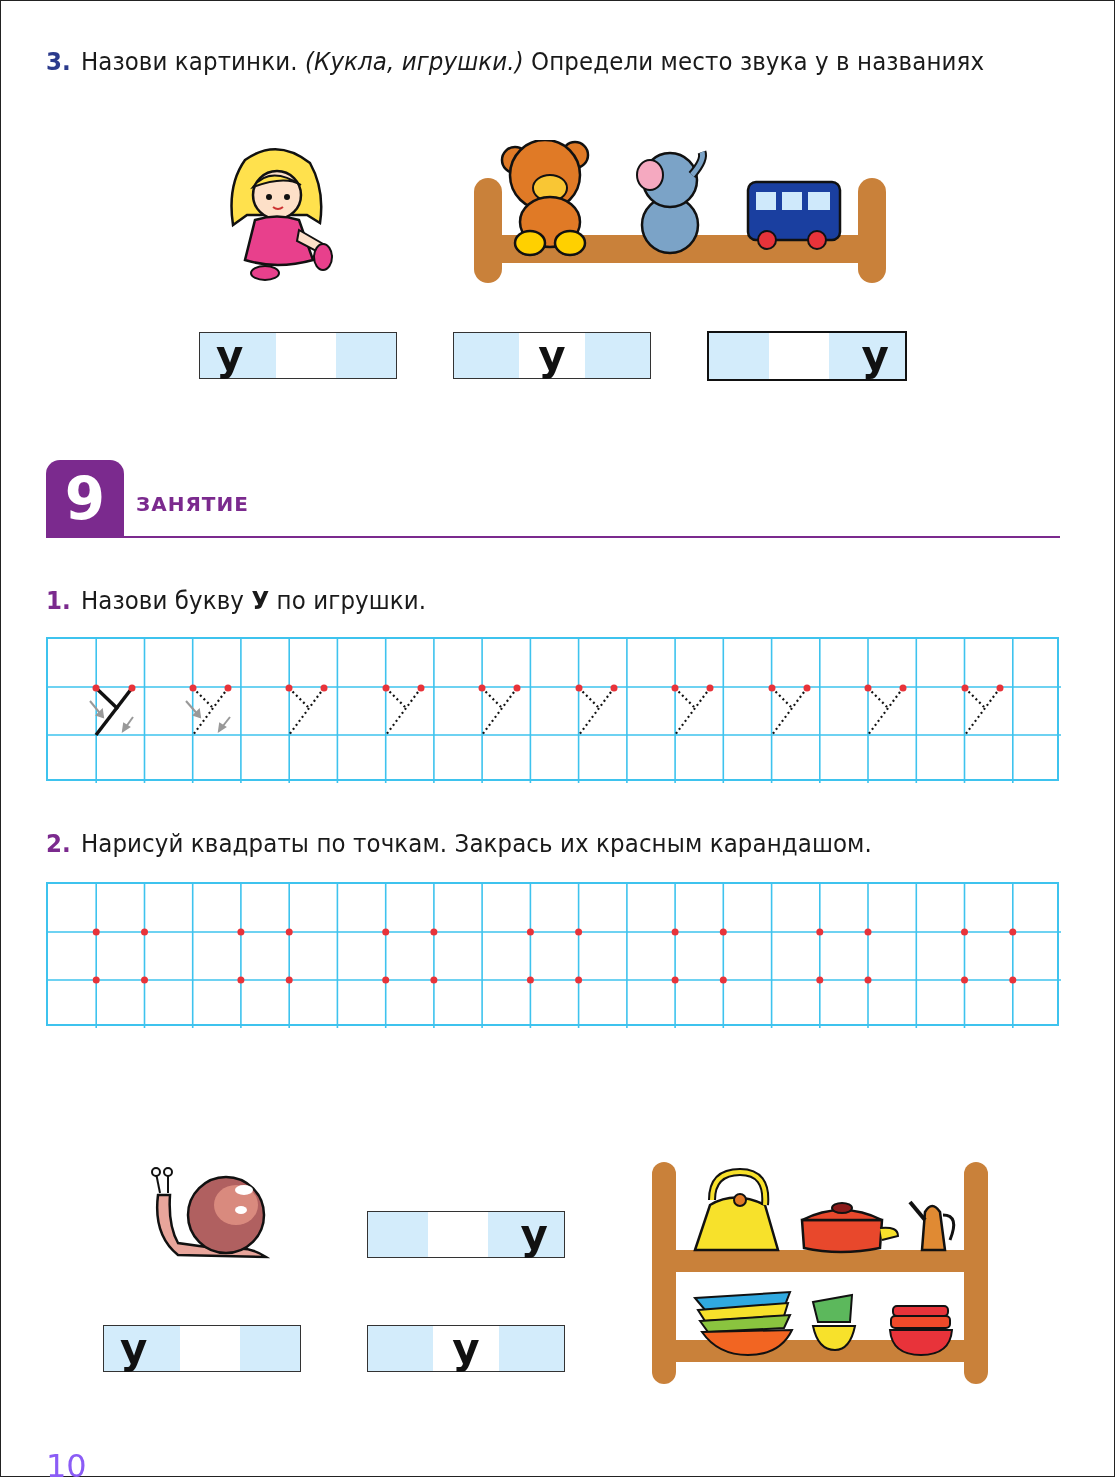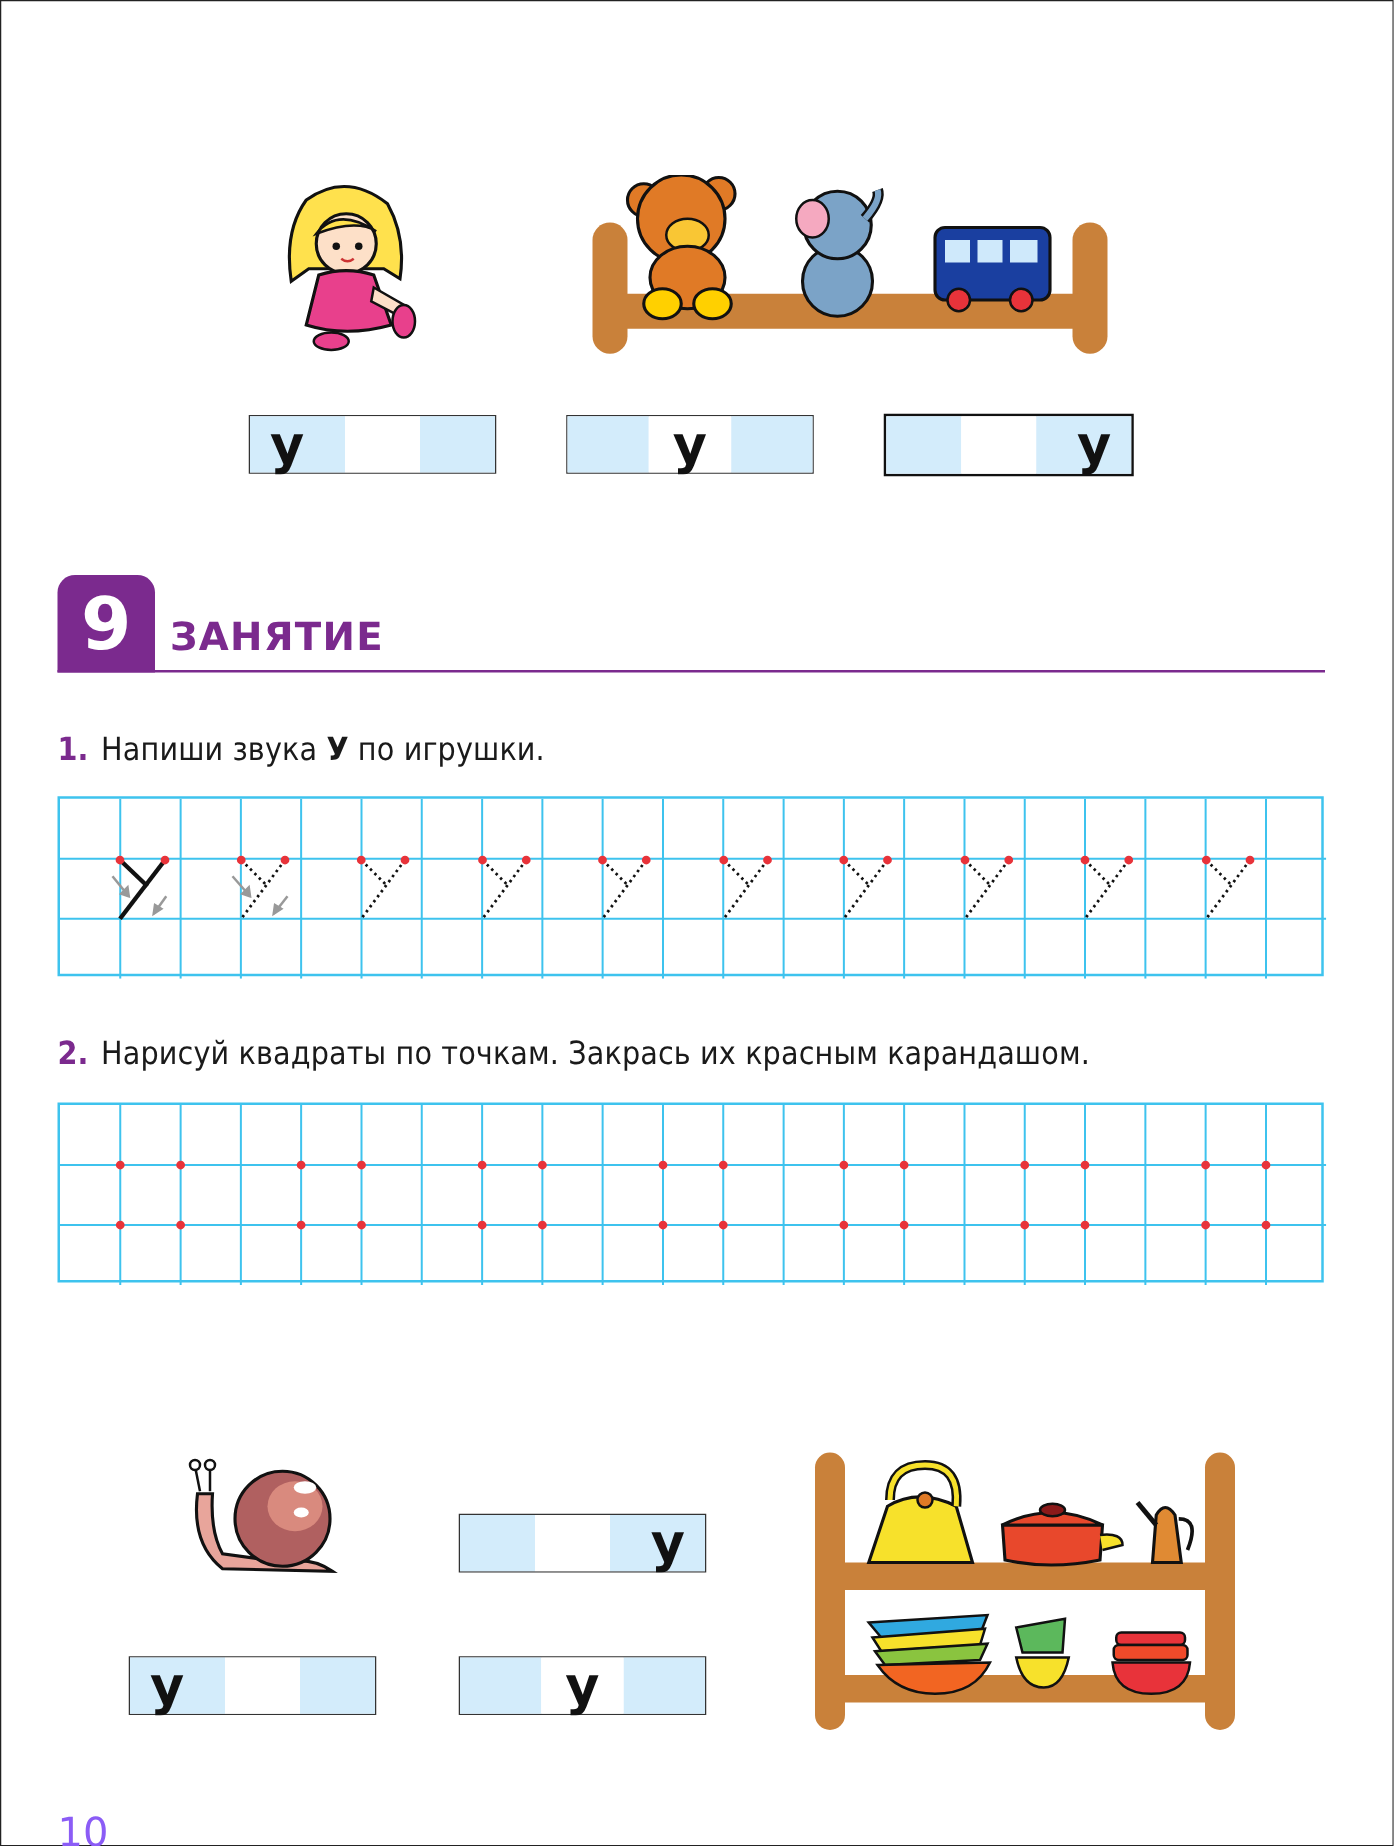--- a/index.html
+++ b/index.html
@@ -13,33 +13,34 @@
   .task b{font-weight:bold;}
   .scheme{position:absolute;height:47px;border:1.5px solid #333;display:flex;box-sizing:border-box;}
   .scheme.thick{border:2.5px solid #111;}
   .scheme .cell{flex:1;display:flex;align-items:center;font-size:42px;font-weight:bold;line-height:1;color:#111;}
   .scheme .cell.blue{background:#d3ecfb;}
   .scheme .cell.white{background:#fff;}
   .scheme .cell.l{justify-content:flex-start;padding-left:16px;}
   .scheme .cell.c{justify-content:center;}
   .scheme .cell.r{justify-content:flex-end;padding-right:16px;}
   .lesson-badge{position:absolute;left:46px;top:460px;width:78px;height:78px;background:#7b2a8e;border-radius:14px 14px 0 0;color:#fff;font-size:58px;font-weight:bold;display:flex;align-items:center;justify-content:center;}
-  .lesson-title{position:absolute;left:136px;top:492px;font-size:31px;font-weight:bold;color:#7b2a8e;letter-spacing:1px;}
+  .lesson-title{position:absolute;left:136px;top:492px;font-size:20px;font-weight:bold;color:#7b2a8e;letter-spacing:1px;}
   .lesson-rule{position:absolute;left:46px;top:536px;width:1014px;height:2px;background:#7b2a8e;}
   .grid{position:absolute;left:46px;width:1013px;height:144px;border:2.5px solid #3ec3ee;box-sizing:border-box;}
   .grid svg{position:absolute;left:0;top:0;}
   .page-number{position:absolute;left:46px;top:1405px;font-size:32px;color:#8b5cf6;margin-top:42px;}
   .illus{position:absolute;}
 </style>
 </head>
 <body>
 
 <div class="page-frame"></div>
 
 <div class="task" style="top:44px;">
+  <div><span class="num blue">3.</span><span>Назови картинки.</span> <i>(Кукла, игрушки.)</i> <span>Определи место звука у в названиях</span></div>
 </div>
 
 <svg class="illus" style="left:215px;top:145px;" width="125" height="140" viewBox="0 0 125 140">
   <path d="M30 15 Q62 -8 95 18 Q110 45 105 78 L92 70 L32 70 L18 80 Q12 40 30 15Z" fill="#ffe14d" stroke="#111" stroke-width="2.5"></path>
   <circle cx="62" cy="50" r="24" fill="#fde0c8" stroke="#111" stroke-width="2.5"></circle>
   <path d="M38 42 Q55 20 86 40 Q70 30 38 42Z" fill="#ffe14d" stroke="#111" stroke-width="2"></path>
   <circle cx="54" cy="52" r="3" fill="#111"></circle>
     <circle cx="72" cy="52" r="3" fill="#111"></circle>
   <path d="M58 62 Q63 66 68 62" stroke="#c33" stroke-width="2" fill="none"></path>
   <path d="M40 75 Q62 68 84 75 L98 115 Q62 125 30 115Z" fill="#e8408c" stroke="#111" stroke-width="2.5"></path>
@@ -89,21 +90,21 @@
   <div class="cell blue"></div>
   <div class="cell white"></div>
   <div class="cell blue r">у</div>
 </div>
 
 <div class="lesson-badge">9</div>
 <div class="lesson-title">ЗАНЯТИЕ</div>
 <div class="lesson-rule"></div>
 
 <div class="task" style="top:583px;">
-  <span class="num purple">1.</span><span>Напиши звука</span> <b>У</b> <span>по игрушки.</span>
+  <span class="num purple">1.</span><span>Назови букву</span> <b>У</b> <span>по игрушки.</span>
 </div>
 
 <div class="grid" style="top:637px;">
   <svg width="1013" height="144" viewBox="0 0 1013 144">
     <g stroke="#3ec3ee" stroke-width="1.6">
       <line x1="0" y1="48" x2="1013" y2="48"></line>
         <line x1="0" y1="96" x2="1013" y2="96"></line>
       <line x1="48.2" y1="0" x2="48.2" y2="144"></line>
         <line x1="96.5" y1="0" x2="96.5" y2="144"></line>
         <line x1="144.7" y1="0" x2="144.7" y2="144"></line>

